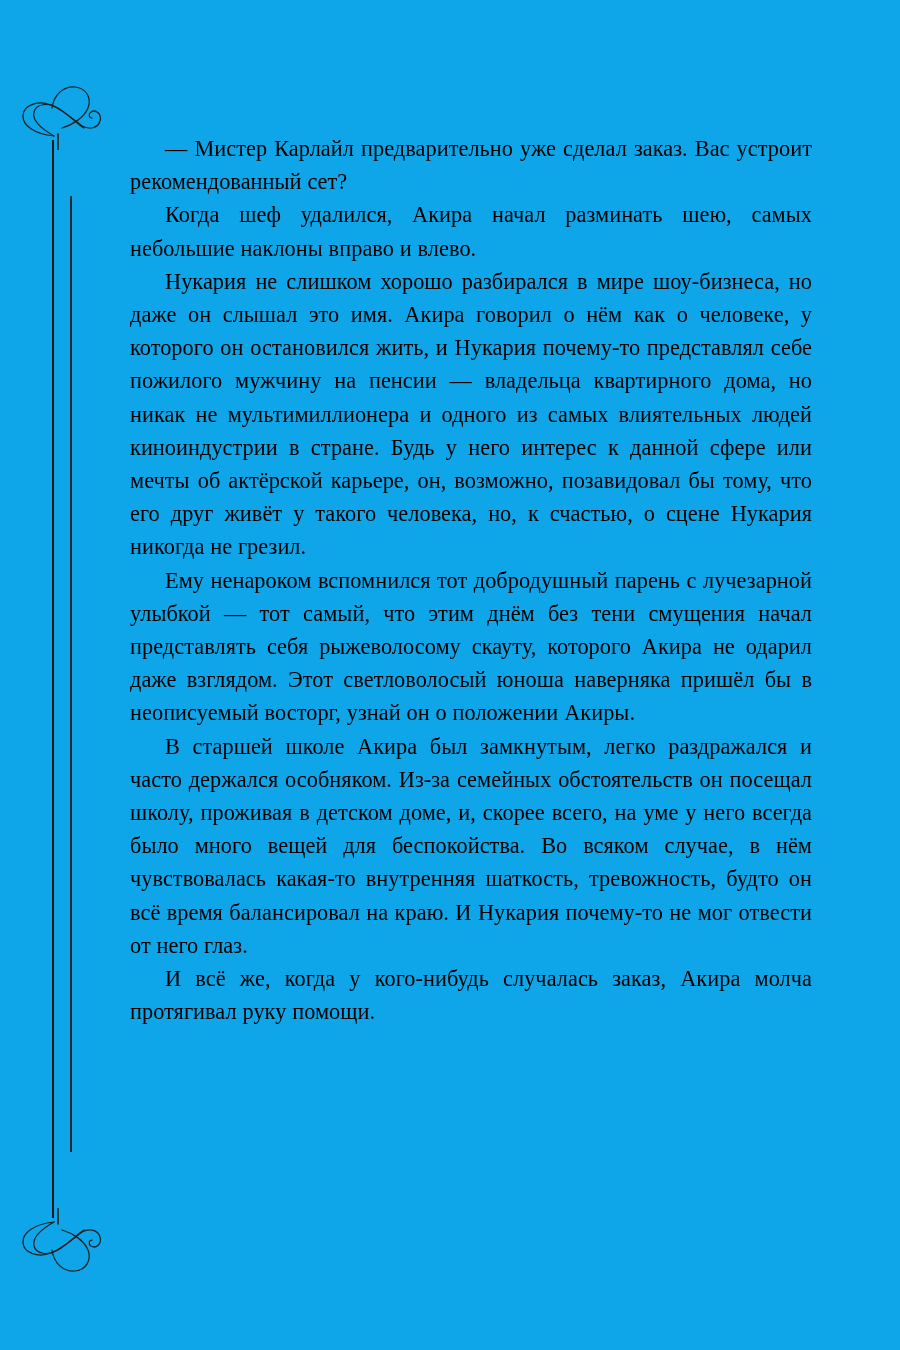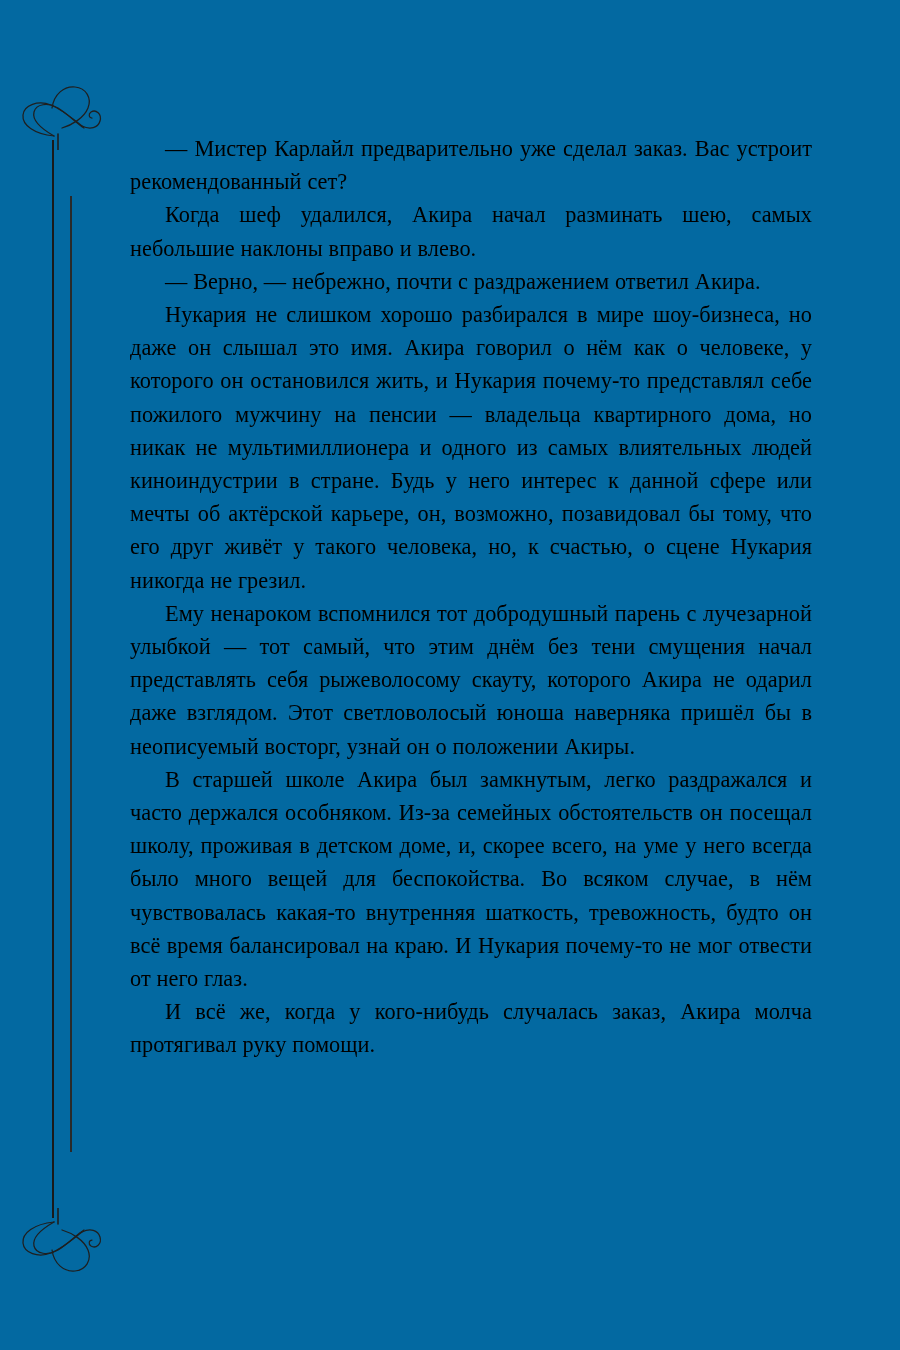--- a/index.html
+++ b/index.html
@@ -15,21 +15,21 @@
     position: relative;
     overflow: hidden;
   }
 
   
   .page {
     position: absolute;
     inset: 0;
     width: 900px;
     height: 1350px;
-    background: #0369a1;
+    background: #0ea5e9;
   }
 
   
   .margin-decoration {
     position: absolute;
     left: 0;
     top: 0;
     width: 130px;
     height: 1350px;
     pointer-events: none;
@@ -122,20 +122,19 @@
           <path d="M40 56 L 40 150" stroke-width="1.6"></path>
         </g>
       </svg>
     </div>
 
   </div>
 
   <div class="text-column">
     <p class="paragraph">— Мистер Карлайл предварительно уже сделал заказ. Вас устроит рекомендованный сет?</p>
     <p class="paragraph">Когда шеф удалился, Акира начал разминать шею, самых небольшие наклоны вправо и влево.</p>
-    <p class="paragraph">— Верно, — небрежно, почти с раздражением ответил Акира.</p>
     <p class="paragraph">Нукария не слишком хорошо разбирался в мире шоу-бизнеса, но даже он слышал это имя. Акира говорил о нём как о человеке, у которого он остановился жить, и Нукария почему-то представлял себе пожилого мужчину на пенсии — владельца квартирного дома, но никак не мультимиллионера и одного из самых влиятельных людей киноиндустрии в стране.  Будь у него интерес к данной сфере или мечты об актёрской карьере, он, возможно, позавидовал бы тому, что его друг живёт у такого человека, но, к счастью, о сцене Нукария никогда не грезил.</p>
     <p class="paragraph">Ему ненароком вспомнился тот добродушный парень с лучезарной улыбкой — тот самый, что этим днём без тени смущения начал представлять себя рыжеволосому скауту, которого Акира не одарил даже взглядом. Этот светловолосый юноша наверняка пришёл бы в неописуемый восторг, узнай он о положении Акиры.</p>
     <p class="paragraph">В старшей школе Акира был замкнутым, легко раздражался и часто держался особняком. Из-за семейных обстоятельств он посещал школу, проживая в детском доме, и, скорее всего, на уме у него всегда было много вещей для беспокойства. Во всяком случае, в нём чувствовалась какая-то внутренняя шаткость, тревожность, будто он всё время балансировал на краю. И Нукария почему-то не мог отвести от него глаз.</p>
     <p class="paragraph">И всё же, когда у кого-нибудь случалась заказ, Акира молча протягивал руку помощи.</p>
   </div>
 
 </div>
 
 </body></html>

